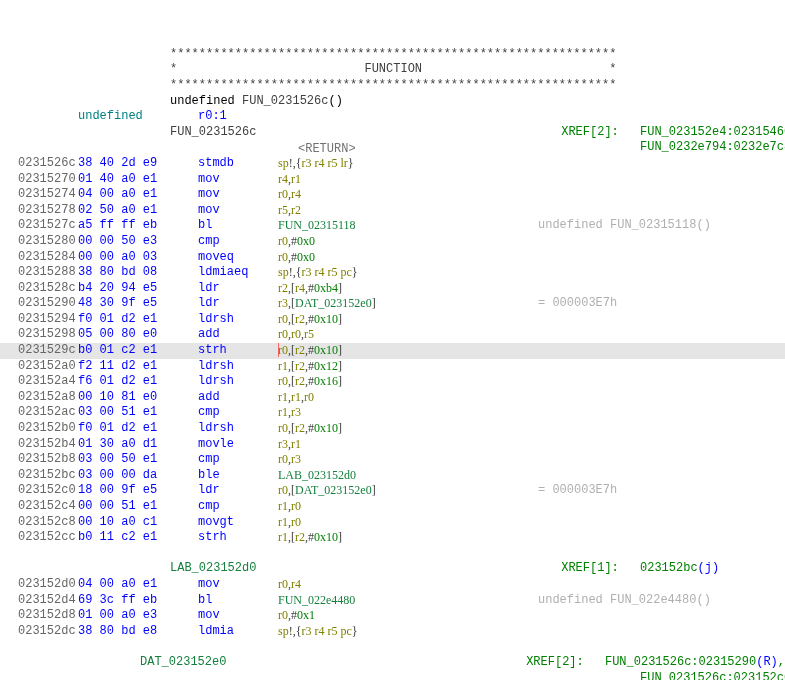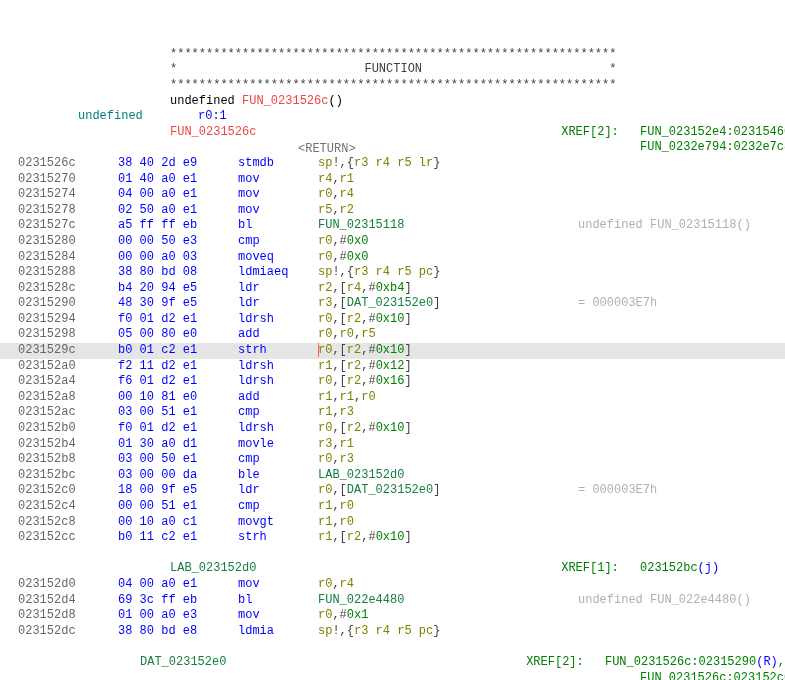--- a/index.html
+++ b/index.html
@@ -23,38 +23,38 @@
   .addr {
     color: #666;
     width: 60px;
     flex-shrink: 0;
     padding-left: 18px;
   }
   .bytes {
     color: #0000ff;
     width: 100px;
     flex-shrink: 0;
-    margin-left: 40px;
   }
   .spacer {
     width: 20px;
     flex-shrink: 0;
   }
   .mnemonic {
     color: #0000ff;
     width: 80px;
     flex-shrink: 0;
   }
   .operands {
     flex: 1;
+    font-family: Liberation Serif, serif;
   }
   .reg { color: #808000; }
   .imm { color: #008000; }
   .label { color: #15803d; }
-  .func { color: #ef4444; }
+  .func { color: #404040; }
   .comment { color: #b0b0b0; }
   .xref-hdr { color: #008000; text-align: center; }
   .xref-val { color: #008000; }
   .xref-r { color: #0000ff; }
   .dark { color: #404040; }
   .star { color: #404040; }
   .type { color: #008080; }
   .ret { color: #737373; margin-top: 33px; }
   .black { color: #000; }
   .col-indent { width: 170px; flex-shrink: 0; }

